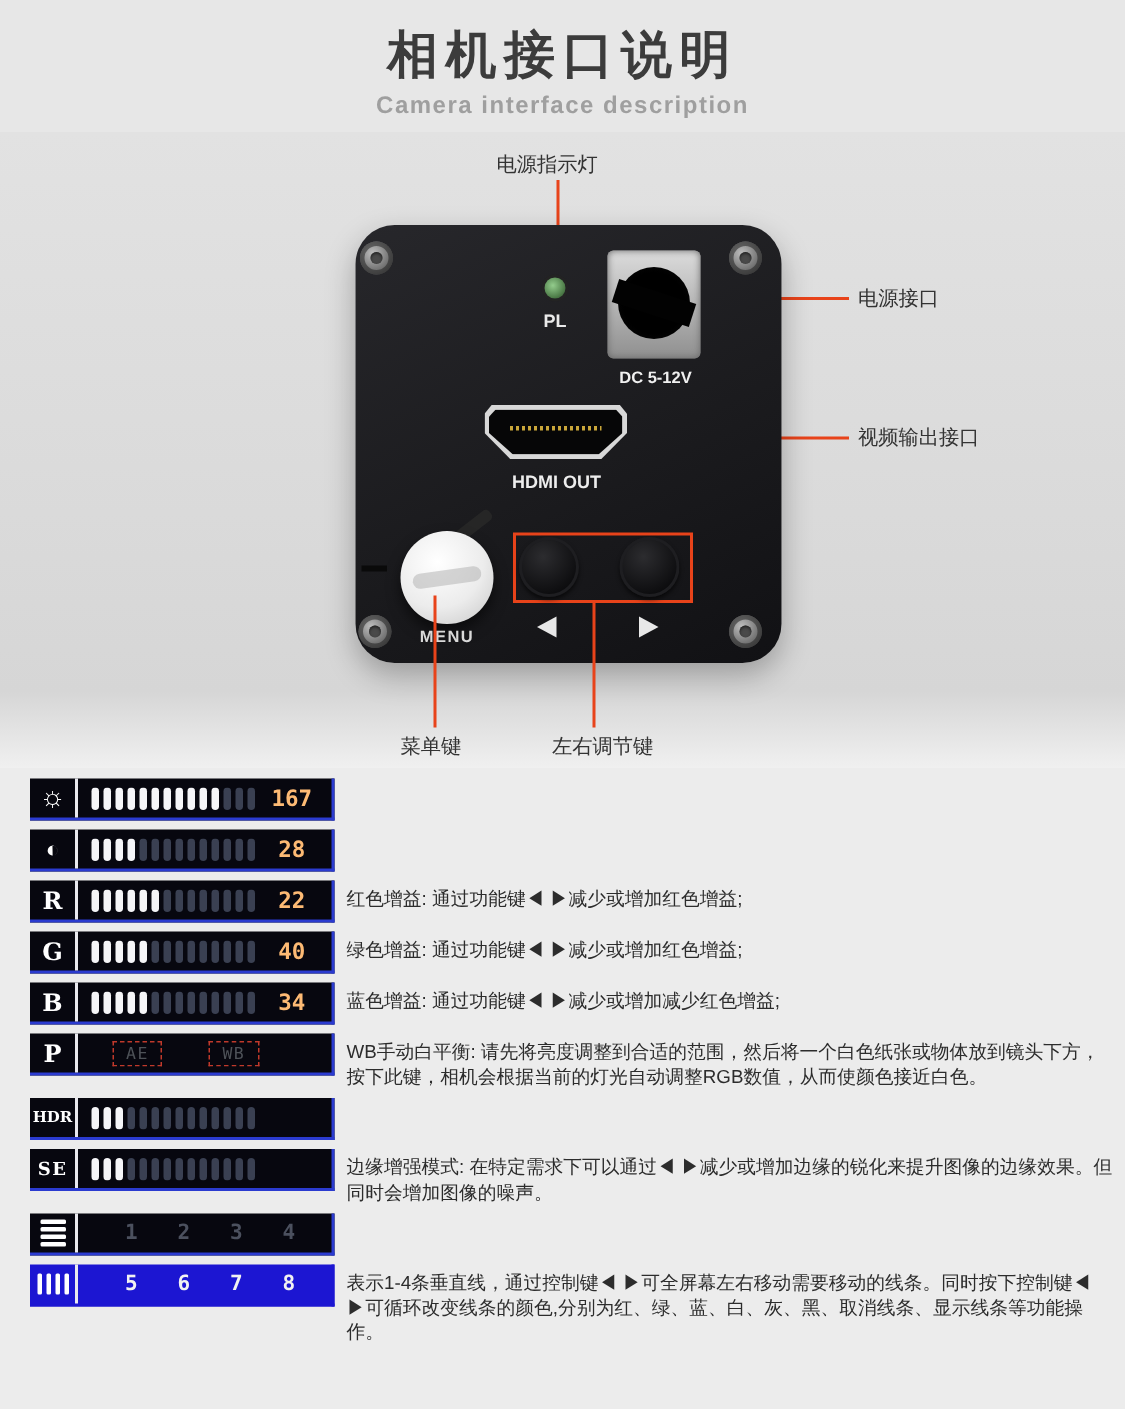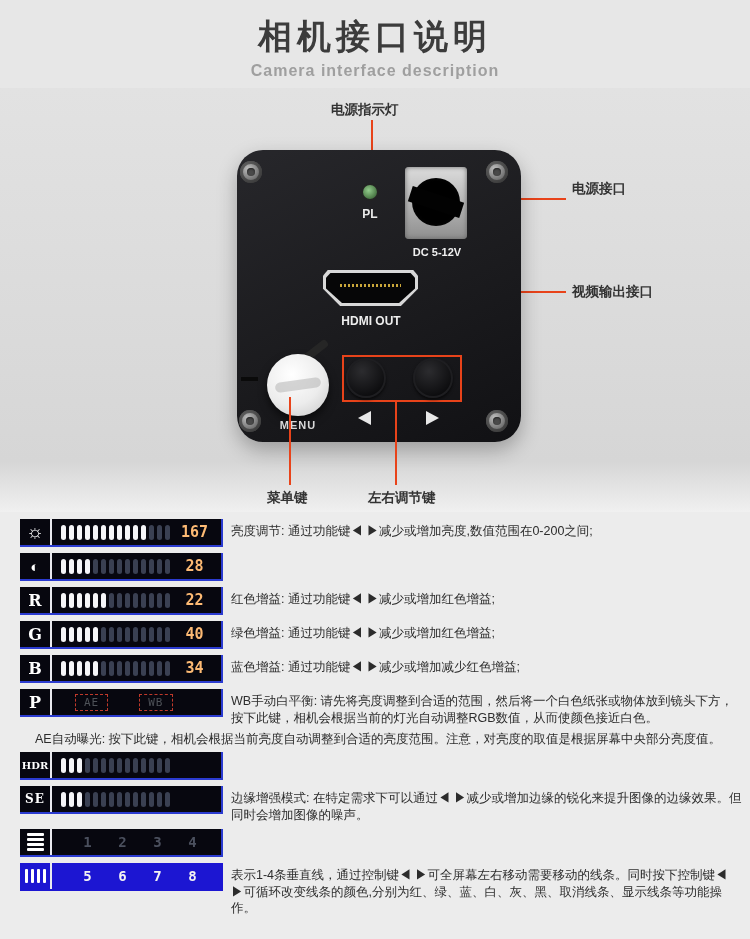--- a/index.html
+++ b/index.html
@@ -15,21 +15,21 @@
   
   header{background:#e7e7e7; text-align:center; padding-top:14px; height:88px;}
   h1{font-size:34px; letter-spacing:5px; color:#3c3c3c; font-weight:bold;}
   .subtitle{font-size:16px; font-weight:bold; color:#9f9f9f; letter-spacing:1px; margin-top:2px;}
 
   
   .photo{
     position:relative; height:424px;
     background:linear-gradient(180deg,#e2e2e2 0%, #dadada 60%, #d6d6d6 88%, #f0f0f0 100%);
   }
-  .callout{position:absolute; font-size:13.5px; font-weight:700; color:#333; white-space:nowrap;}
+  .callout{position:absolute; font-size:13.5px; font-weight:400; color:#333; white-space:nowrap;}
   .rline{position:absolute; background:var(--accent);}
   .v{width:2px;} .h{height:2px;}
 
   .camera{
     position:absolute; left:237px; top:62px; width:284px; height:292px;
     background:linear-gradient(155deg,#27272b 0%, #1b1b1e 55%, #111114 100%);
     border-radius:26px; box-shadow:0 8px 20px rgba(0,0,0,.28);
   }
   .screw{
     position:absolute; width:22px; height:22px; border-radius:50%;
@@ -119,21 +119,21 @@
   <h1>相机接口说明</h1>
   <div class="subtitle">Camera interface description</div>
 </header>
 
 <div class="photo">
 
   <div class="callout" style="left:331px; top:13px;">电源指示灯</div>
   <div class="rline v" style="left:371px; top:32px; height:70px;"></div>
 
   <div class="rline h" style="left:434px; top:110px; width:132px;"></div>
-  <div class="callout" style="left:572px; top:92px;">电源接口</div>
+  <div class="callout" style="left:572px; top:102px;">电源接口</div>
 
   <div class="rline h" style="left:378px; top:203px; width:188px;"></div>
   <div class="callout" style="left:572px; top:195px;">视频输出接口</div>
 
   <div class="camera">
     <div class="screw" style="left:3px;  top:11px;"></div>
     <div class="screw" style="left:249px;top:11px;"></div>
     <div class="screw" style="left:2px;  top:260px;"></div>
     <div class="screw" style="left:249px;top:260px;"></div>
 
@@ -186,21 +186,20 @@
           <div class="bar on"></div>
           <div class="bar on"></div>
           <div class="bar on"></div>
           <div class="bar on"></div>
           <div class="bar"></div>
           <div class="bar"></div>
           <div class="bar"></div>
         </div>
         <div class="osd-value">167</div>
       </div>
-      <div class="osd-desc">亮度调节: 通过功能键◀ ▶减少或增加亮度,数值范围在0-200之间;</div>
     </div>
     <div class="osd-line">
       <div class="osd-panel">
         <div class="osd-icon ic-contrast">◐</div>
         <div class="osd-divider"></div>
         <div class="osd-track">
           <div class="bar on"></div>
           <div class="bar on"></div>
           <div class="bar on"></div>
           <div class="bar on"></div>
@@ -294,21 +293,20 @@
       <div class="osd-panel">
         <div class="osd-icon ic-wb-ae">P</div>
         <div class="osd-divider"></div>
         <div class="osd-track">
           <div class="dash-box first">AE</div>
           <div class="dash-box second">WB</div>
         </div>
       </div>
       <div class="osd-desc">WB手动白平衡: 请先将亮度调整到合适的范围，然后将一个白色纸张或物体放到镜头下方，按下此键，相机会根据当前的灯光自动调整RGB数值，从而使颜色接近白色。</div>
     </div>
-    <div class="ae-note">AE自动曝光: 按下此键，相机会根据当前亮度自动调整到合适的亮度范围。注意，对亮度的取值是根据屏幕中央部分亮度值。</div>
     <div class="osd-line">
       <div class="osd-panel">
         <div class="osd-icon ic-hdr">HDR</div>
         <div class="osd-divider"></div>
         <div class="osd-track">
           <div class="bar on"></div>
           <div class="bar on"></div>
           <div class="bar on"></div>
           <div class="bar"></div>
           <div class="bar"></div>

